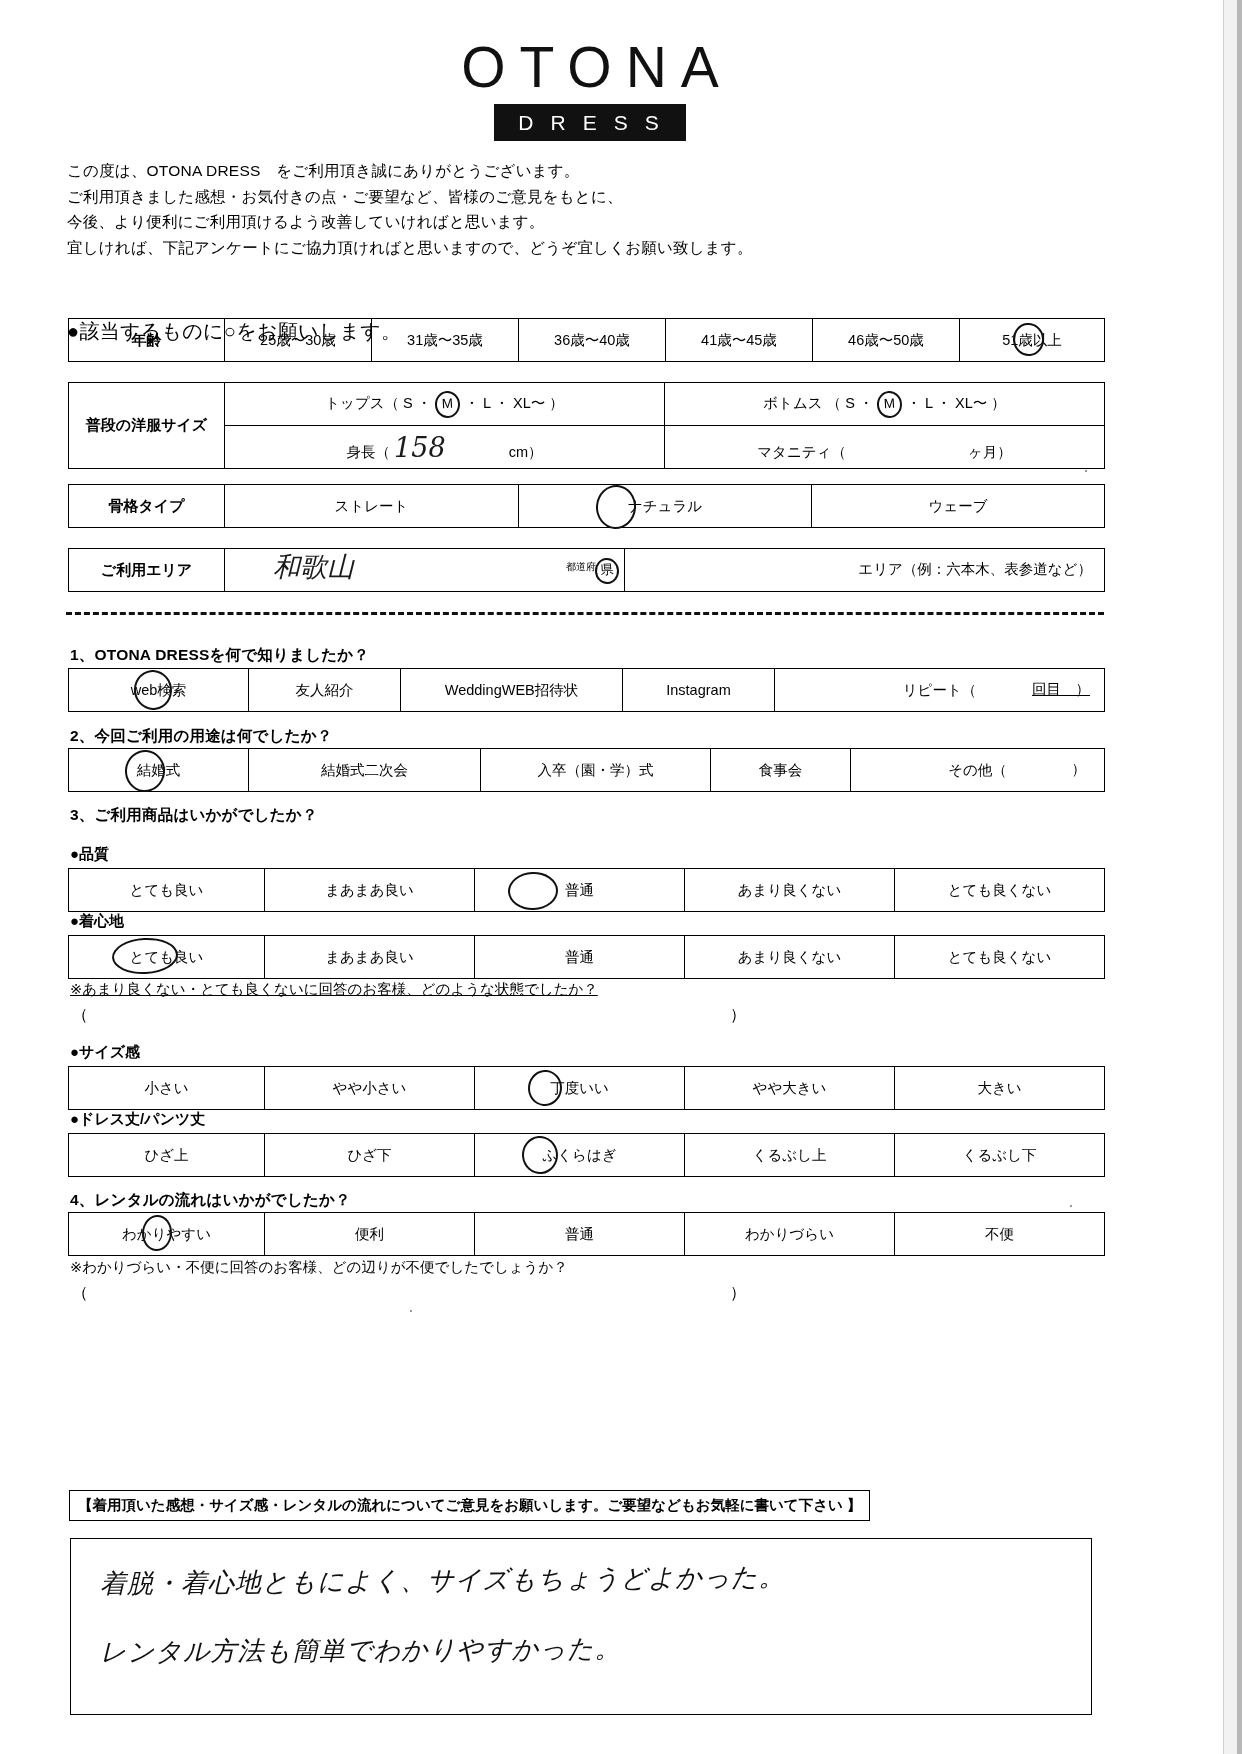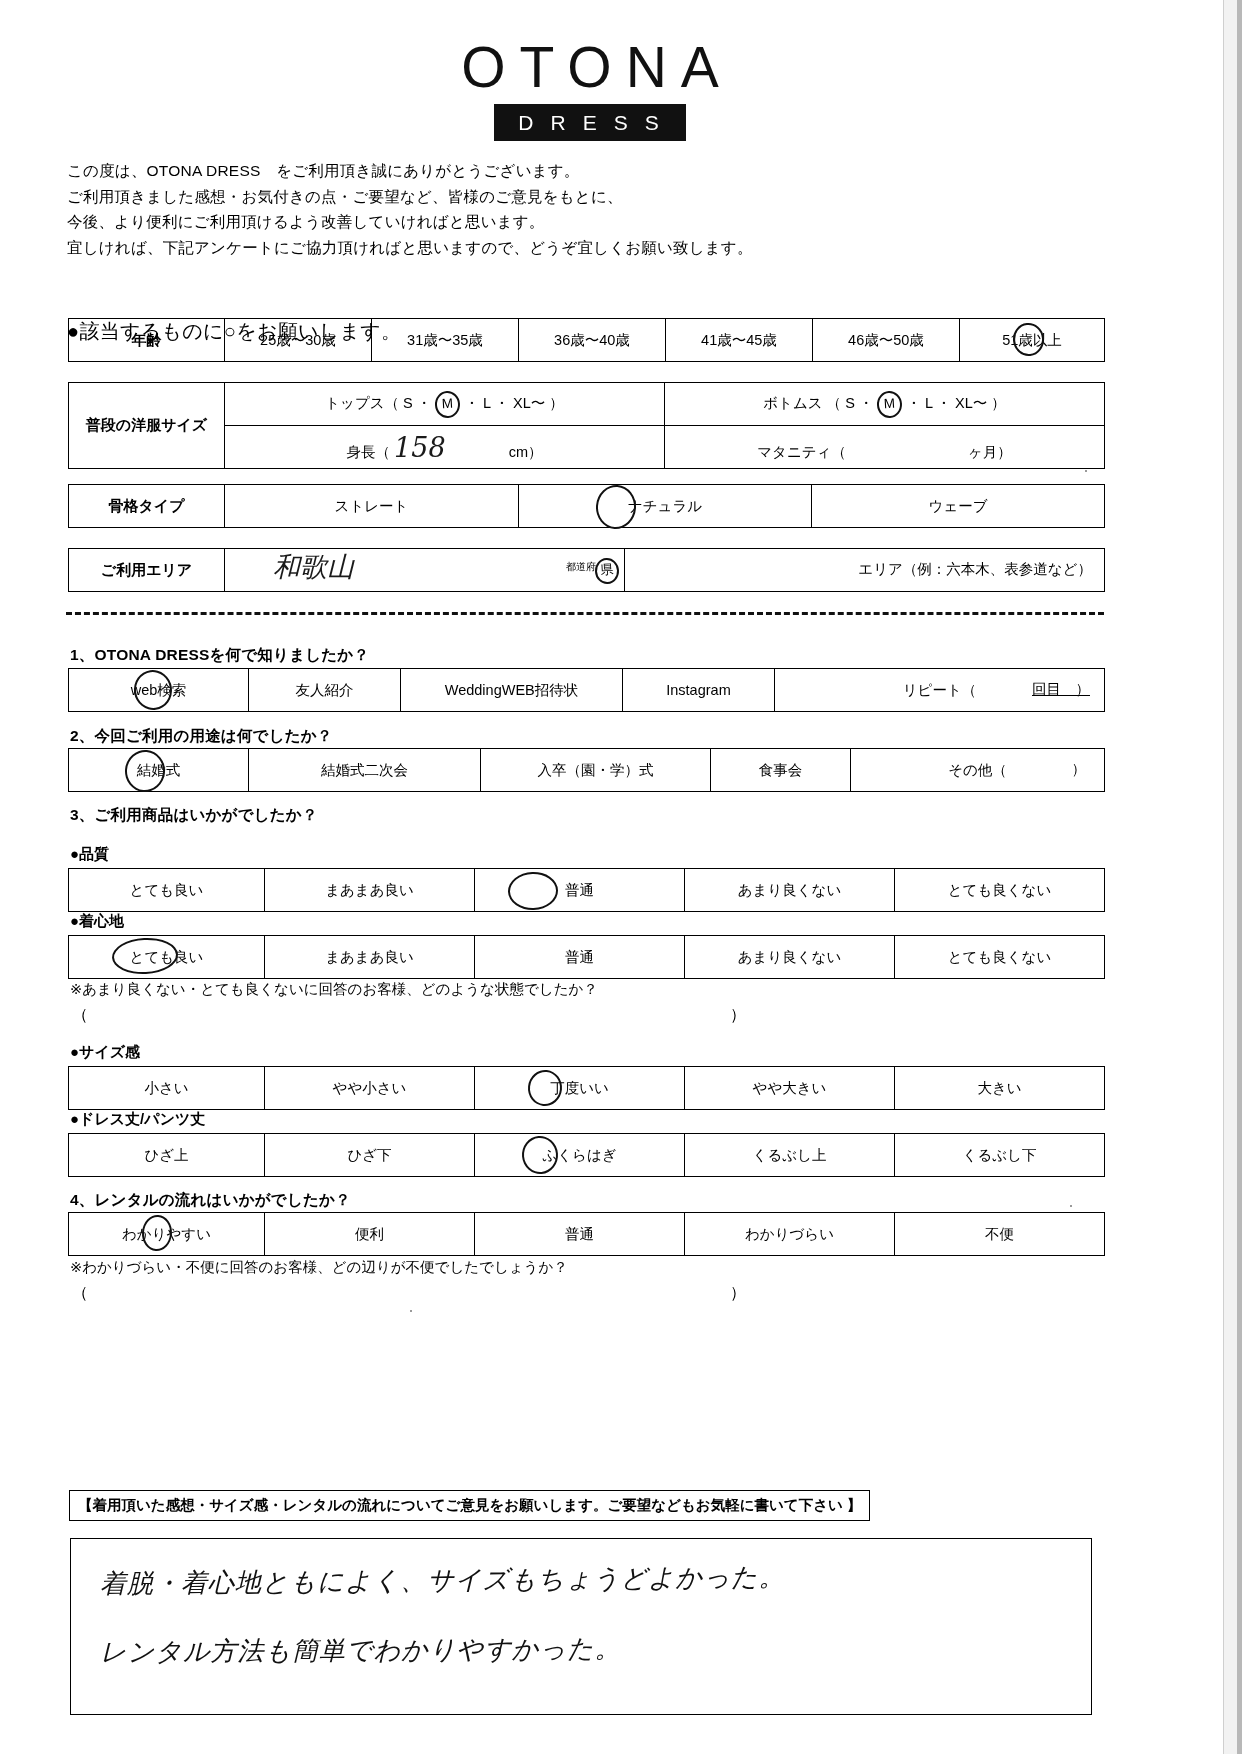--- a/index.html
+++ b/index.html
@@ -395,21 +395,21 @@
       <td>とても良い</td>
       <td>まあまあ良い</td>
       <td>普通</td>
       <td>あまり良くない</td>
       <td>とても良くない</td>
     </tr>
   </tbody>
     </table>
   <div class="circ" style="left:112px; top:938px; width:62px; height:32px; transform:rotate(-3deg);"></div>
 
-  <div class="note" style="left:70px; top:980px;">※あまり良くない・とても良くないに回答のお客様、どのような状態でしたか？</div>
+  <div class="note" style="left:70px; top:980px;text-decoration:underline;">※あまり良くない・とても良くないに回答のお客様、どのような状態でしたか？</div>
   <div class="paren" style="left:72px; top:1005px;">（</div>
   <div class="paren" style="left:730px; top:1005px;">）</div>
 
   <div class="sub-item" style="left:70px; top:1043px;">●サイズ感</div>
   <table class="grid" style="left:68px; top:1066px; width:1036px;">
     <colgroup>
         <col style="width:196px">
         <col style="width:210px">
         <col style="width:210px">
         <col style="width:210px">

